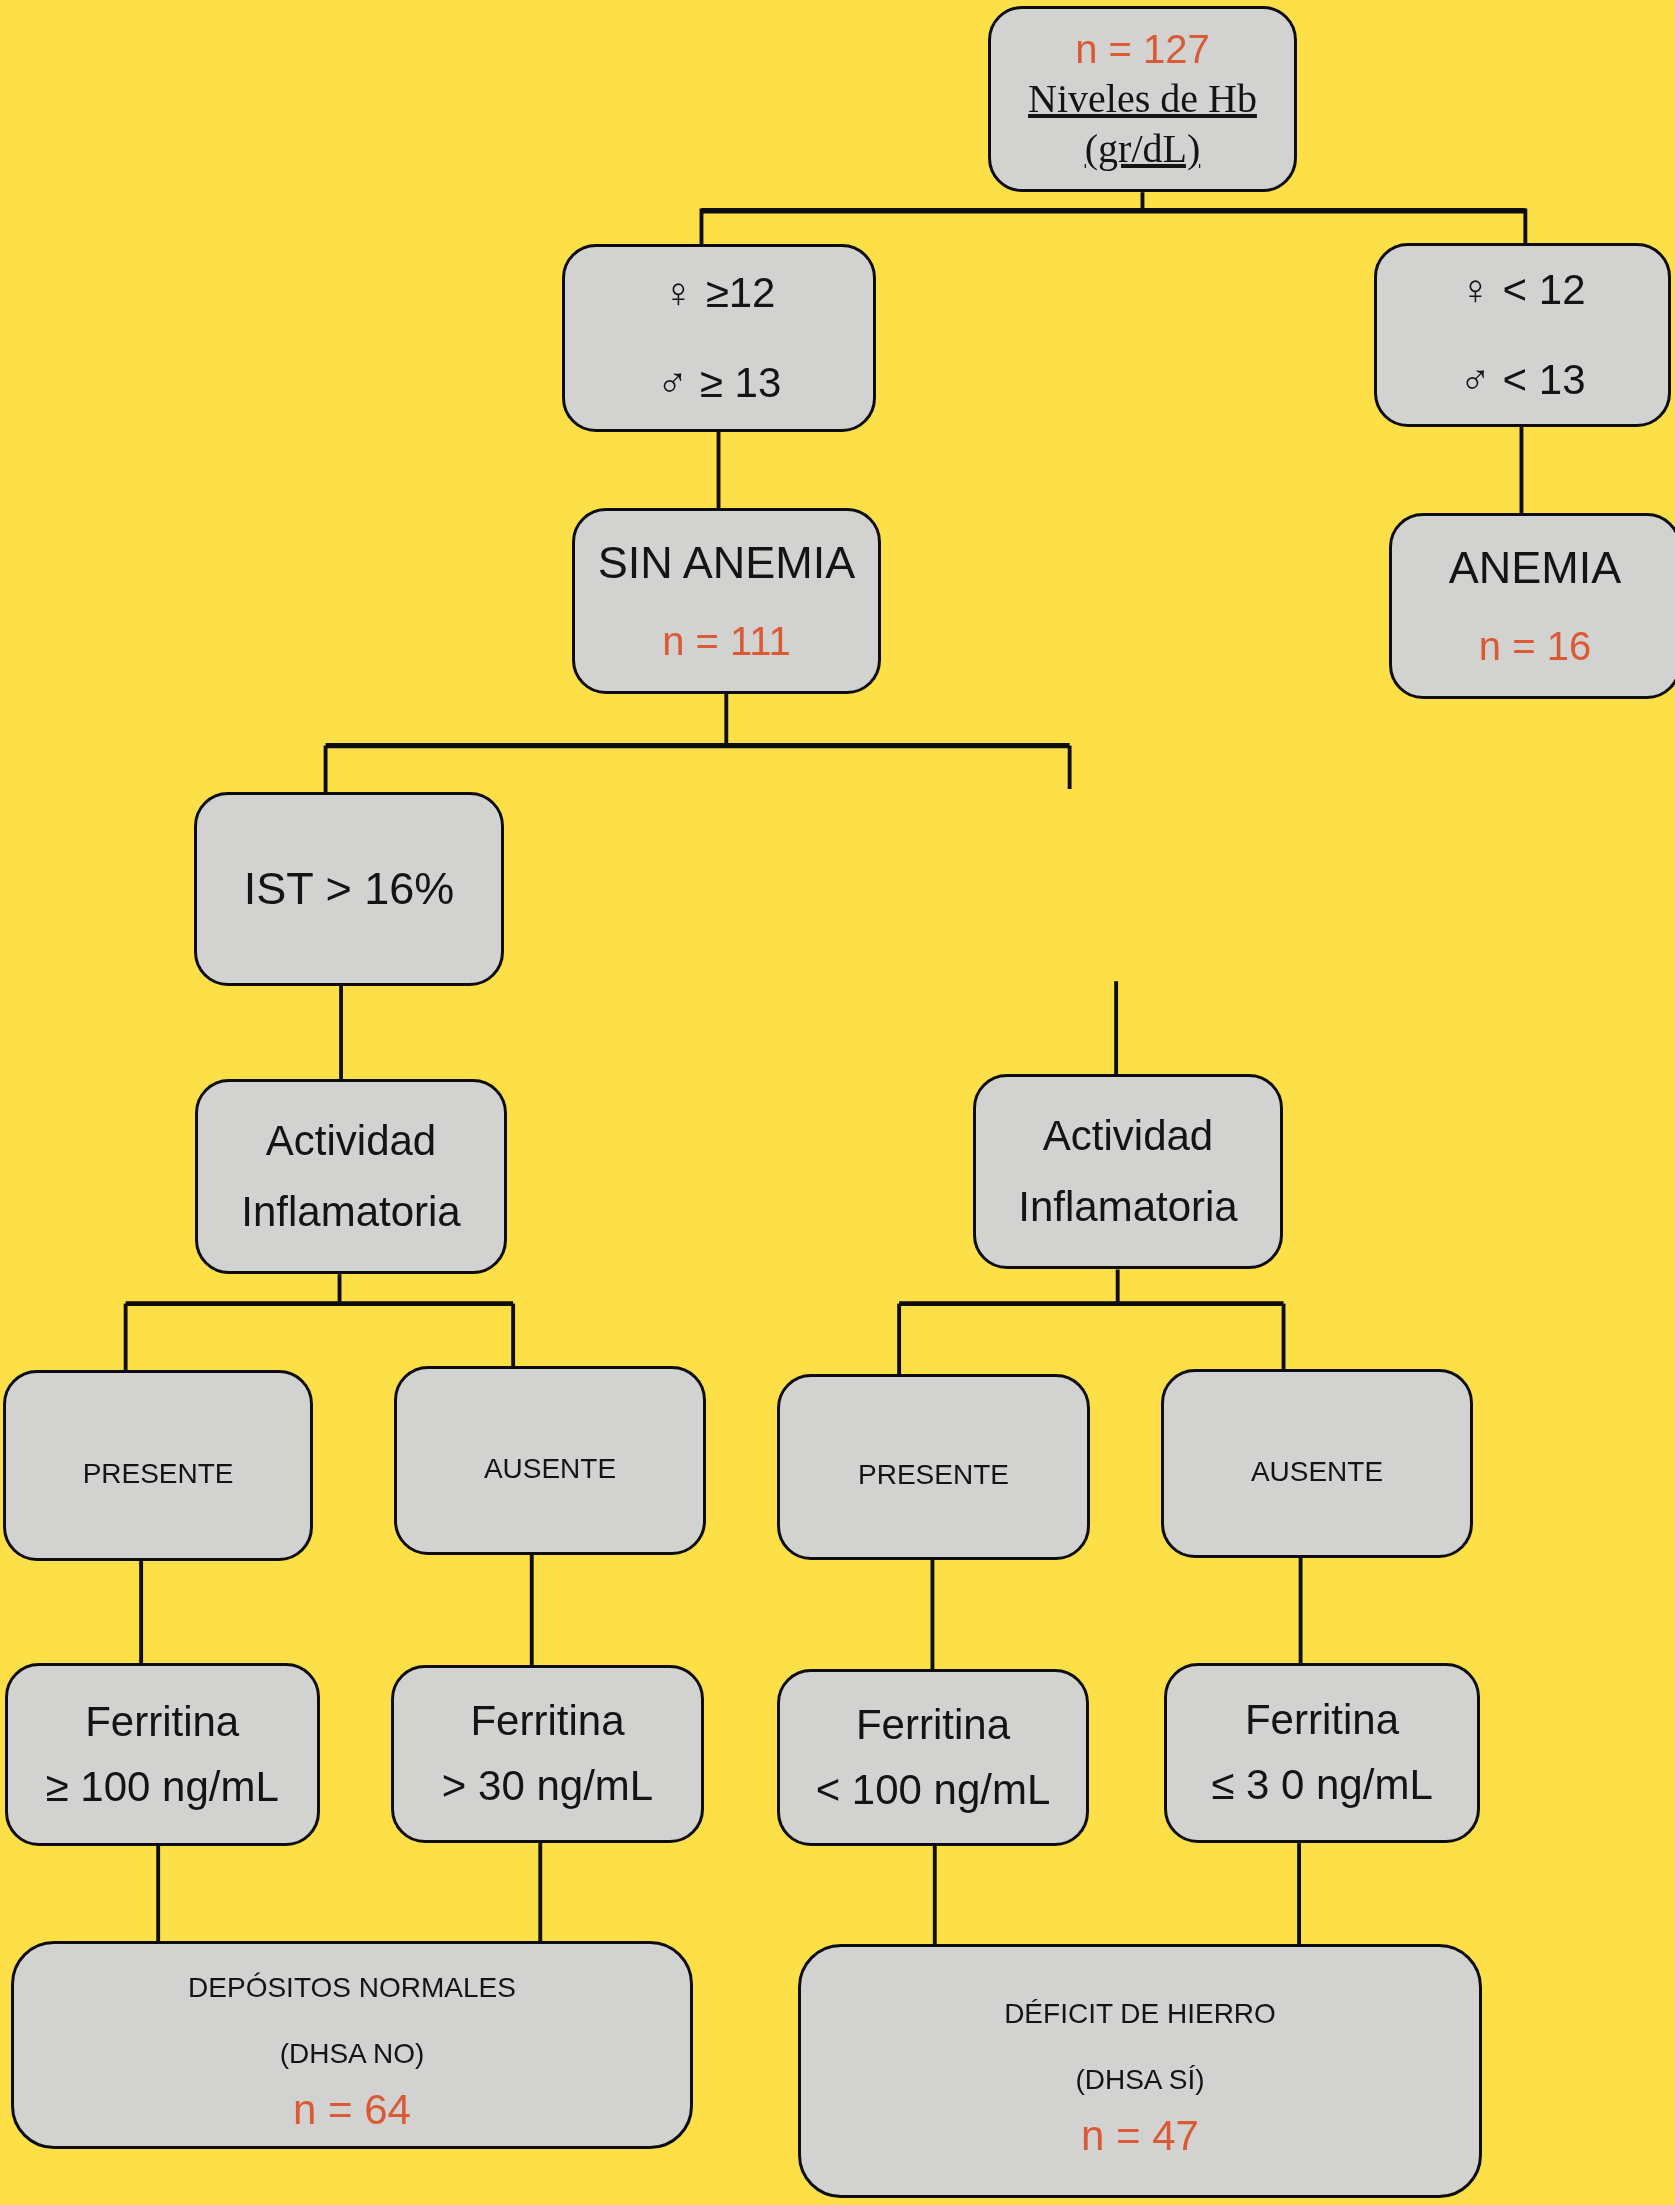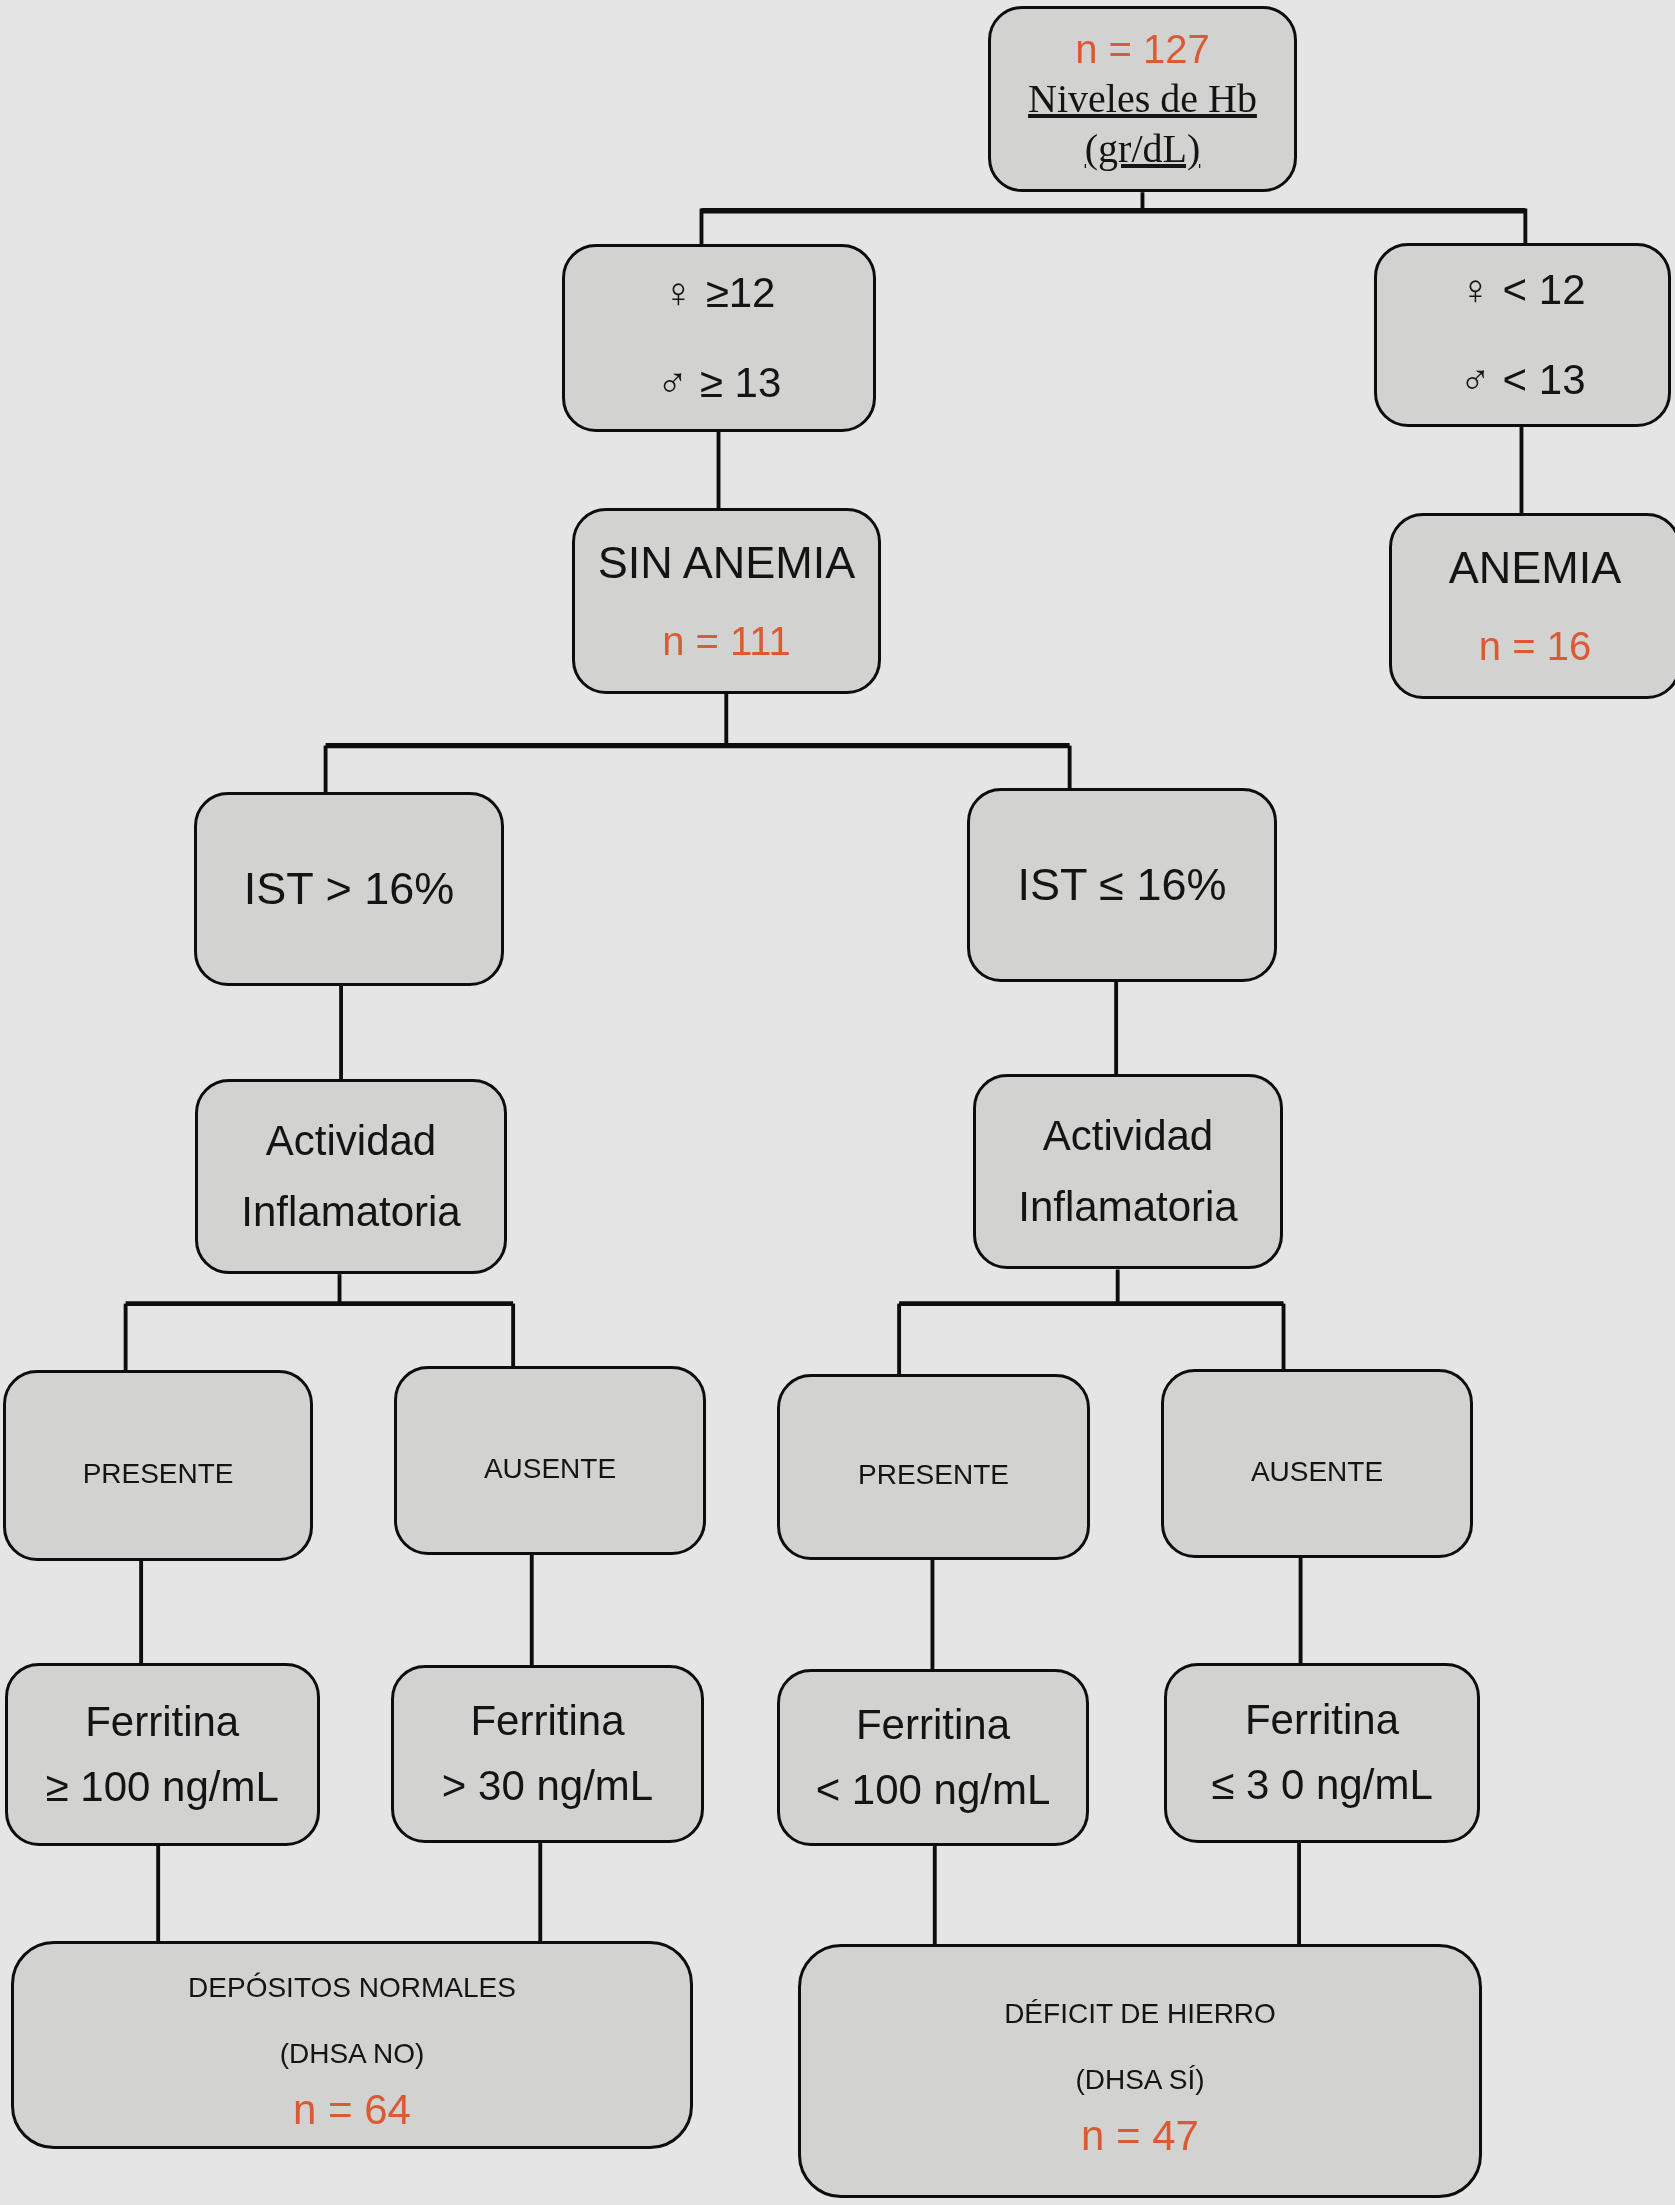--- a/index.html
+++ b/index.html
@@ -7,21 +7,21 @@
     --node-border:#0d0d0d;
     --ink:#141414;
     --accent:#db5a36;
   }
   *{box-sizing:border-box;}
   html,body{margin:0;padding:0;background:#ffffff;}
   .canvas{
     position:relative;
     width:1675px;
     height:2205px;
-    background:#e5e5e5;
+    background:#fde047;
     font-family:"Liberation Sans","DejaVu Sans",sans-serif;
     color:var(--ink);
     overflow:hidden;
   }
   .edges{position:absolute;left:0;top:0;width:1675px;height:2205px;}
   .node{
     position:absolute;
     background:var(--node-fill);
     border:3.9px solid var(--node-border);
     border-radius:34px;
@@ -128,23 +128,20 @@
     <span class="count">n = 111</span>
   </div>
   <div class="node gap-md" id="anemia">
     <span class="t58">ANEMIA</span>
     <span class="count">n = 16</span>
   </div>
 
   <div class="node" id="ist-high">
     <span class="t58">IST &gt; 16%</span>
   </div>
-  <div class="node" id="ist-low">
-    <span class="t58">IST ≤ 16%</span>
-  </div>
 
   <div class="node gap-sm t54" id="act-left">
     <span>Actividad</span>
     <span>Inflamatoria</span>
   </div>
   <div class="node gap-sm t54" id="act-right">
     <span>Actividad</span>
     <span>Inflamatoria</span>
   </div>
 

